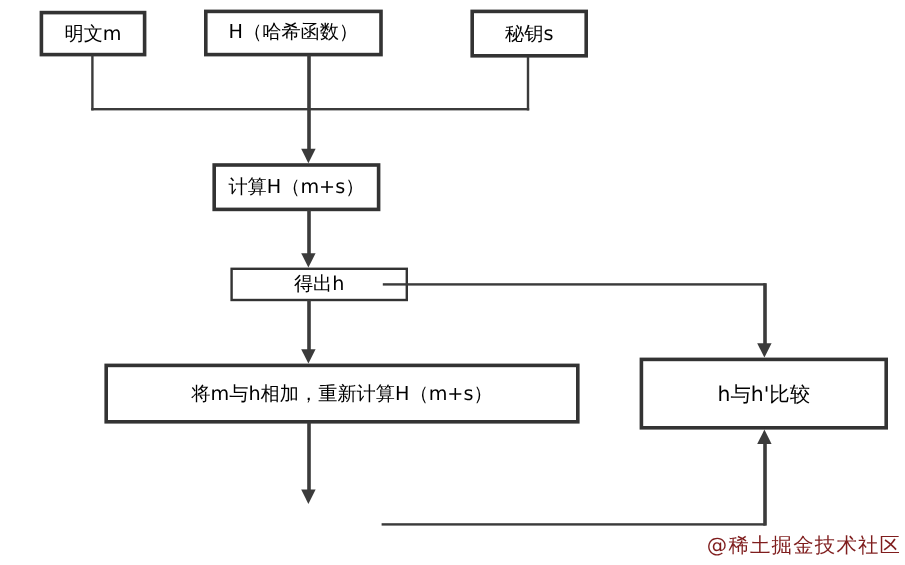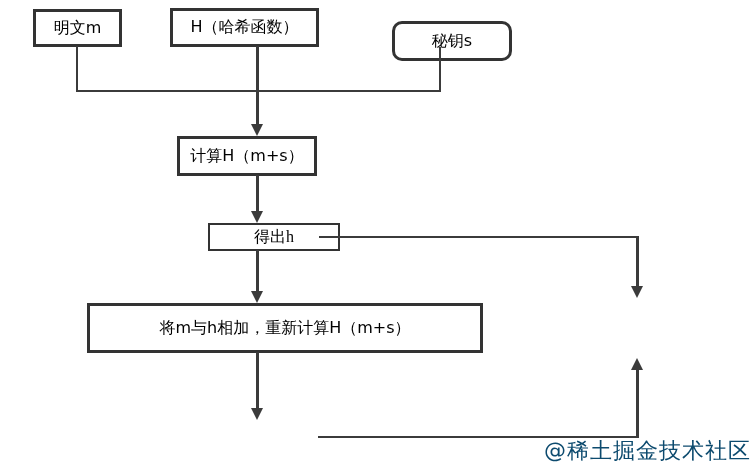--- a/index.html
+++ b/index.html
@@ -25,23 +25,23 @@
     display: flex;
     align-items: center;
     justify-content: center;
     text-align: left;
     white-space: nowrap;
   }
   .node.thin { border-width: 2px; }
 
   .node-plaintext { left: 33px;  top: 9px;   width: 89px;  height: 38px; }
   .node-hash      { left: 170px; top: 8px;   width: 149px; height: 39px; }
-  .node-key       { left: 392px; top: 21px;   width: 120px;  height: 40px; border-radius: 10px; }
+  .node-key       { left: 392px; top: 8px;   width: 98px;  height: 40px; }
   .node-compute   { left: 177px; top: 136px; width: 140px; height: 40px; }
-  .node-h         { left: 208px; top: 223px; width: 132px; height: 28px; font-family: Liberation Serif, serif; }
+  .node-h         { left: 192px; top: 223px; width: 148px; height: 28px; }
   .node-recompute { left: 87px;  top: 303px; width: 396px; height: 50px; }
   .node-hprime    { left: 192px; top: 420px; width: 127px; height: 35px; }
   .node-compare   { left: 533px; top: 298px; width: 207px; height: 60px; font-size: 17px; }
 
   .line {
     position: absolute;
     background: #3b3b3b;
   }
   
   .l-plain-down   { left: 76px;  top: 46px;  width: 2px; height: 46px; }
@@ -72,22 +72,22 @@
   .a-into-h         { left: 251px; top: 211px; }
   .a-into-recompute { left: 251px; top: 291px; }
   .a-into-hprime    { left: 251px; top: 408px; }
   .a-into-cmp-top   { left: 631px; top: 286px; }
   .a-into-cmp-bot   { left: 631px; top: 358px; }
 
   .watermark {
     position: absolute;
     right: 3px;
     bottom: 5px;
-    font-size: 22px;
-    color: #0c4a6e;
+    font-size: 17px;
+    color: #7f1d1d;
     letter-spacing: 1px;
   }
 </style>
 </head>
 <body>
 
 <div class="canvas">
 
   <div class="node node-plaintext">
     <span>明文m</span>
@@ -101,20 +101,23 @@
 
   <div class="node node-compute">
     <span>计算H（m+s）</span>
   </div>
   <div class="node thin node-h">
     <span>得出h</span>
   </div>
   <div class="node node-recompute">
     <span>将m与h相加，重新计算H（m+s）</span>
   </div>
+  <div class="node node-compare">
+    <span>h与h'比较</span>
+  </div>
 
   <div class="line l-plain-down"></div>
   <div class="line l-hash-down"></div>
   <div class="line l-key-down"></div>
   <div class="line l-join-h"></div>
   <div class="arrow down a-into-compute"></div>
 
   <div class="line l-compute-h"></div>
   <div class="arrow down a-into-h"></div>
   <div class="line l-h-recompute"></div>

